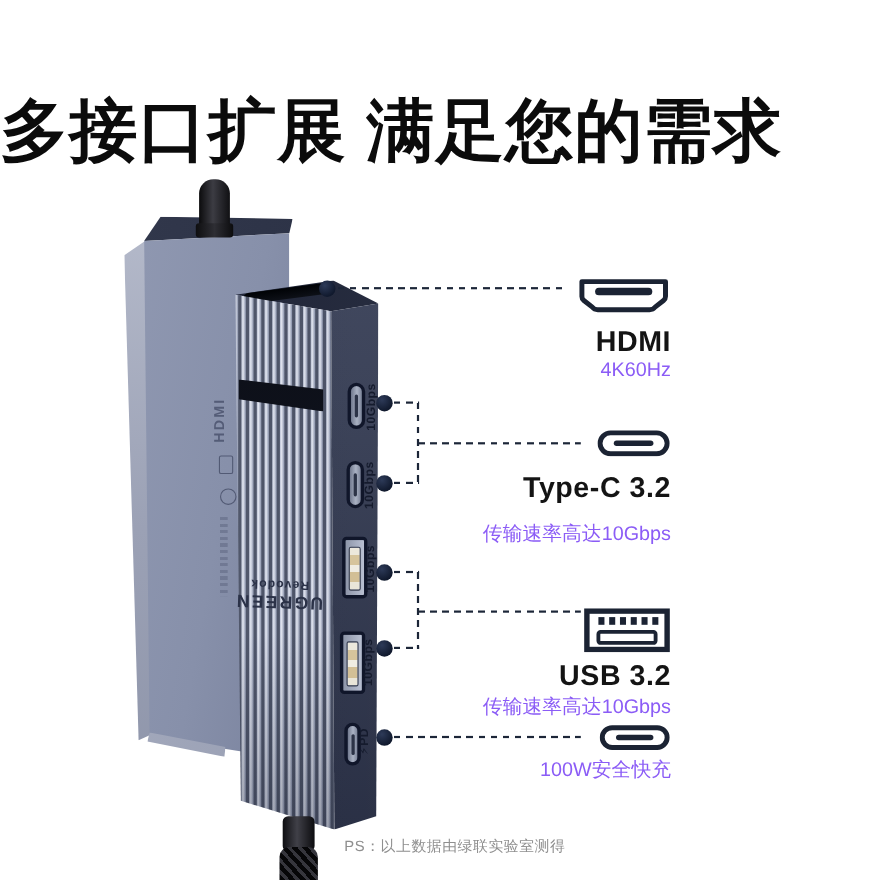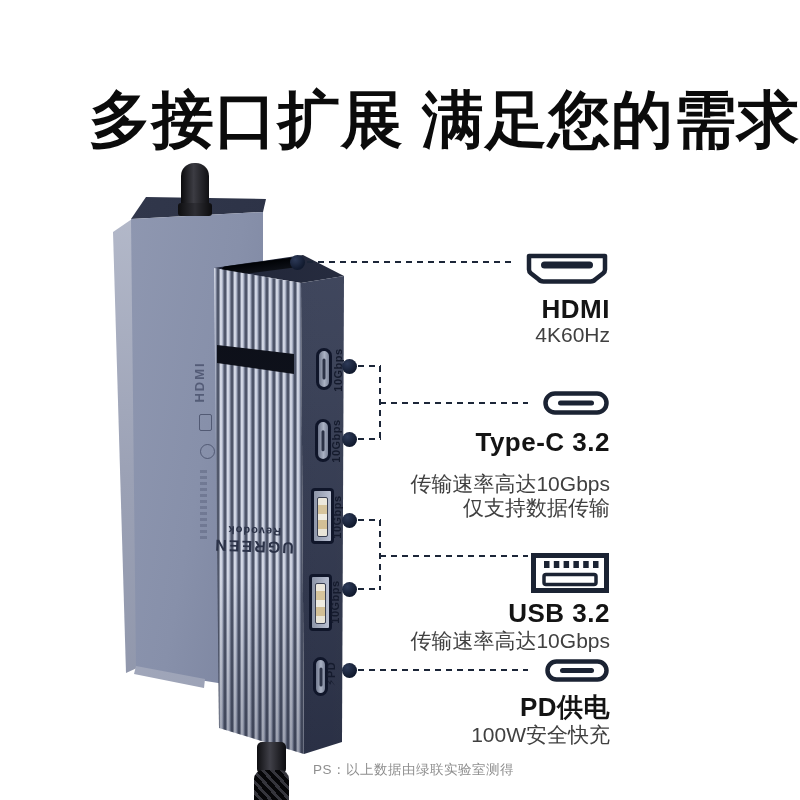--- a/index.html
+++ b/index.html
@@ -1,20 +1,20 @@
 <!DOCTYPE html>
 <html><head>
 <meta charset="utf-8">
 <style>
   html,body{margin:0;padding:0;background:#fff;}
   #canvas{position:relative;width:800px;height:800px;background:#ffffff;overflow:hidden;
           font-family:"Liberation Sans","DejaVu Sans",sans-serif;}
   .face{position:absolute;inset:0;}
   
-  #title{position:absolute;left:0;top:84px;width:800px;text-align:right;
+  #title{position:absolute;left:0;top:84px;width:800px;text-align:left;
          font-size:62px;font-weight:800;color:#0b0b0b;letter-spacing:1px;line-height:1.15;}
   
   #bk-side{clip-path:polygon(113px 232px,132px 219px,137px 668px,126px 673px);
            background:linear-gradient(to bottom,#c6cbd9,#9ba1b5 60%,#8b92a7);}
   #bk-top {clip-path:polygon(131px 219px,263px 212px,266px 199px,146px 197px);
            background:linear-gradient(to right,#343a4e,#20263a);}
   #bk-front{clip-path:polygon(131px 219px,263px 212px,263px 690px,136px 670px);
            background:linear-gradient(100deg,#99a1b9 0%,#8790aa 30%,#666e8b 58%,#333a52 80%,#1d2437 93%);}
   #bk-bottom{clip-path:polygon(136px 666px,205px 679px,204px 688px,134px 674px);
            background:linear-gradient(to right,#a8aec1,#7b8298);}
@@ -72,21 +72,21 @@
   .dot{position:absolute;width:15px;height:15px;border-radius:50%;
        background:radial-gradient(circle at 35% 30%,#2d3a58,#111a2e 70%);}
   .dash-h{position:absolute;height:2px;
        background:repeating-linear-gradient(to right,#1c2638 0 6px,transparent 6px 11px);}
   .dash-v{position:absolute;width:2px;
        background:repeating-linear-gradient(to bottom,#1c2638 0 6px,transparent 6px 11px);}
   
   .feature{position:absolute;right:190px;text-align:right;}
   .feature .iconwrap{display:block;margin-right:1px;}
   .f-name{font-size:26px;font-weight:800;color:#141414;letter-spacing:.5px;line-height:28px;}
-  .f-desc{font-size:21px;color:#404040;line-height:24px;}
+  .f-desc{font-size:18px;color:#8b5cf6;line-height:24px;}
   #feat-hdmi{top:253px;} #feat-hdmi .f-name{margin-top:6px;} 
   #feat-typec{top:391px;} #feat-typec .f-name{margin-top:9px;margin-bottom:16px;}
   #feat-usb{top:553px;} #feat-usb .f-name{margin-top:2px;margin-bottom:2px;}
   #feat-pd{top:659px;} #feat-pd .f-name{margin-top:7px;margin-bottom:2px;}
   
   #footnote{position:absolute;left:313px;top:761px;font-size:13.5px;color:#8f8f8f;letter-spacing:.5px;}
 </style>
 </head>
 <body>
 
@@ -173,21 +173,20 @@
 
   <div class="feature" id="feat-typec">
     <span class="iconwrap">
       <svg width="66" height="24" viewBox="0 0 66 24">
         <rect x="2.5" y="2.5" width="61" height="19" rx="9.5" fill="none" stroke="#1b2333" stroke-width="4.5"></rect>
         <rect x="15" y="9.5" width="36" height="5" rx="2.5" fill="#1b2333"></rect>
       </svg>
     </span>
     <div class="f-name">Type-C 3.2</div>
     <div class="f-desc">传输速率高达10Gbps</div>
-    <div class="f-desc">仅支持数据传输</div>
   </div>
 
   <div class="feature" id="feat-usb">
     <span class="iconwrap">
       <svg width="78" height="40" viewBox="0 0 78 40">
         <rect x="2.5" y="2.5" width="73" height="35" fill="none" stroke="#1b2333" stroke-width="5"></rect>
         <rect x="13" y="8" width="5.5" height="7" fill="#1b2333"></rect>
         <rect x="22.8" y="8" width="5.5" height="7" fill="#1b2333"></rect>
         <rect x="32.6" y="8" width="5.5" height="7" fill="#1b2333"></rect>
         <rect x="42.4" y="8" width="5.5" height="7" fill="#1b2333"></rect>
@@ -200,19 +199,18 @@
     <div class="f-desc">传输速率高达10Gbps</div>
   </div>
 
   <div class="feature" id="feat-pd">
     <span class="iconwrap">
       <svg width="64" height="23" viewBox="0 0 64 23">
         <rect x="2.5" y="2.5" width="59" height="18" rx="9" fill="none" stroke="#1b2333" stroke-width="4.5"></rect>
         <rect x="15" y="9" width="34" height="5" rx="2.5" fill="#1b2333"></rect>
       </svg>
     </span>
-    <div class="f-name">PD供电</div>
     <div class="f-desc">100W安全快充</div>
   </div>
 
   <div id="footnote">PS：以上数据由绿联实验室测得</div>
 
 </div>
 
 </body></html>

